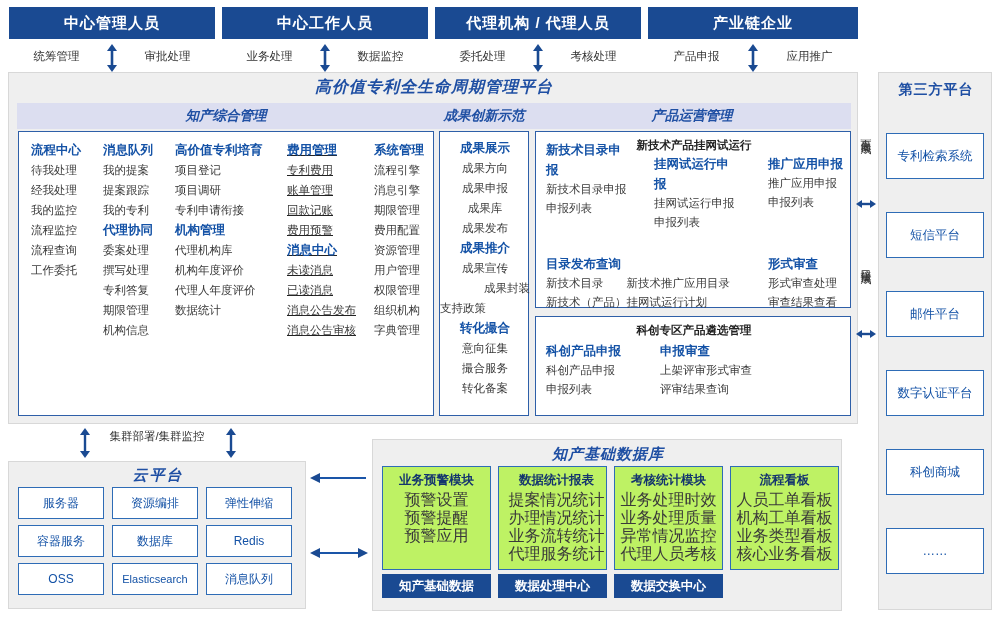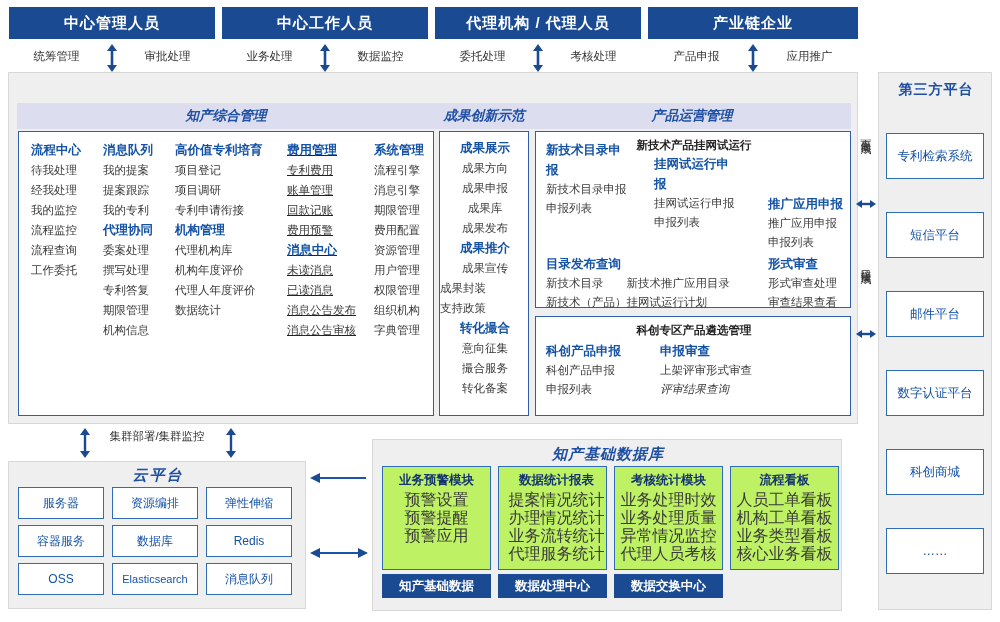--- a/index.html
+++ b/index.html
@@ -195,20 +195,21 @@
       <div class="role-sub" style="left:648px;width:97px;">产品申报</div>
       <div class="role-sub" style="left:761px;width:97px;">应用推广</div>
       <svg class="abs ud-arrow" style="left:746px; top:44px;" width="14" height="28">
         <line x1="7" y1="5" x2="7" y2="23" stroke="#1a4a92" stroke-width="2.6"></line>
         <polygon points="7,0 2,7 12,7" fill="#1a4a92"></polygon>
         <polygon points="7,28 2,21 12,21" fill="#1a4a92"></polygon>
       </svg>
     </div>
 
   <div class="platform">
+    <div class="platform-title">高价值专利全生命周期管理平台</div>
 
     <div class="band" style="left:8px; width:834px;"></div>
     <div class="band-label" style="left:8px; width:418px;">知产综合管理</div>
     <div class="band-label" style="left:428px; width:94px;">成果创新示范</div>
     <div class="band-label" style="left:524px; width:318px;">产品运营管理</div>
 
     <div class="white-panel" style="left:9px; top:58px; width:416px; height:285px;">
       <div id="zc-cols">
           <div class="col" style="left:12px; top:8px;">
             <div class="h">流程中心</div>
@@ -272,21 +273,21 @@
     <div class="white-panel" style="left:430px; top:58px; width:90px; height:285px;">
       <div id="cg-groups">
           <div class="col" style="left:0px; top:6px; width:90px; text-align:center;">
             <div class="h" style="text-align:center;">成果展示</div>
             <div class="i" style="text-align:center;">成果方向</div>
             <div class="i" style="text-align:center;">成果申报</div>
             <div class="i" style="text-align:center;">成果库</div>
             <div class="i" style="text-align:center;">成果发布</div>
             <div class="h" style="text-align:center;">成果推介</div>
             <div class="i" style="text-align:center;">成果宣传</div>
-            <div class="i" style="text-align:left;">成果封装</div>
+            <div class="i" style="text-align:right;">成果封装</div>
             <div class="i" style="text-align:left;">支持政策</div>
             <div class="h" style="text-align:center;">转化撮合</div>
             <div class="i" style="text-align:center;">意向征集</div>
             <div class="i" style="text-align:center;">撮合服务</div>
             <div class="i" style="text-align:center;">转化备案</div>
           </div>
         </div>
     </div>
 
     <div class="white-panel" style="left:526px; top:58px; width:316px; height:177px;">
@@ -295,21 +296,21 @@
           <div class="col" style="left:10px; top:8px; width:112px;">
             <div class="h" style="white-space:normal; width:78px;">新技术目录申报</div>
             <div class="i" style="line-height:19px;">新技术目录申报</div>
             <div class="i" style="line-height:19px;">申报列表</div>
           </div>
           <div class="col" style="left:118px; top:22px; width:112px;">
             <div class="h" style="white-space:normal; width:78px;">挂网试运行申报</div>
             <div class="i" style="line-height:19px;">挂网试运行申报</div>
             <div class="i" style="line-height:19px;">申报列表</div>
           </div>
-          <div class="col" style="left:232px; top:22px; width:112px;margin-top:40px;">
+          <div class="col" style="left:232px; top:22px; width:112px;">
             <div class="h" style="white-space:nowrap;">推广应用申报</div>
             <div class="i" style="line-height:19px;">推广应用申报</div>
             <div class="i" style="line-height:19px;">申报列表</div>
           </div>
         </div>
       <div id="cp1-row2">
           <div class="col" style="left:10px; top:122px; width:220px;">
             <div class="h">目录发布查询</div>
             <div class="i" style="line-height:19px;">新技术目录　　新技术推广应用目录</div>
             <div class="i" style="line-height:19px;">新技术（产品）挂网试运行计划</div>
@@ -326,21 +327,21 @@
       <div class="sub-head" style="left:0; top:6px; width:316px;">科创专区产品遴选管理</div>
       <div id="cp2-cols">
           <div class="col" style="left:10px; top:24px; width:150px;">
             <div class="h">科创产品申报</div>
             <div class="i" style="line-height:19px;">科创产品申报</div>
             <div class="i" style="line-height:19px;">申报列表</div>
           </div>
           <div class="col" style="left:124px; top:24px; width:150px;">
             <div class="h">申报审查</div>
             <div class="i" style="line-height:19px;">上架评审形式审查</div>
-            <div class="i" style="line-height:19px;font-style:italic;">评审结果查询</div>
+            <div class="i" style="line-height:19px;">评审结果查询</div>
           </div>
         </div>
     </div>
   </div>
 
   <div class="vlabel" style="left:858px; top:131px;">页面集成</div>
   <svg class="abs" style="left:856px; top:195px;" width="20" height="18">
     <line x1="4" y1="9" x2="16" y2="9" stroke="#1a4a92" stroke-width="2.4"></line>
     <polygon points="0,9 6,5 6,13" fill="#1a4a92"></polygon>
     <polygon points="20,9 14,5 14,13" fill="#1a4a92"></polygon>

